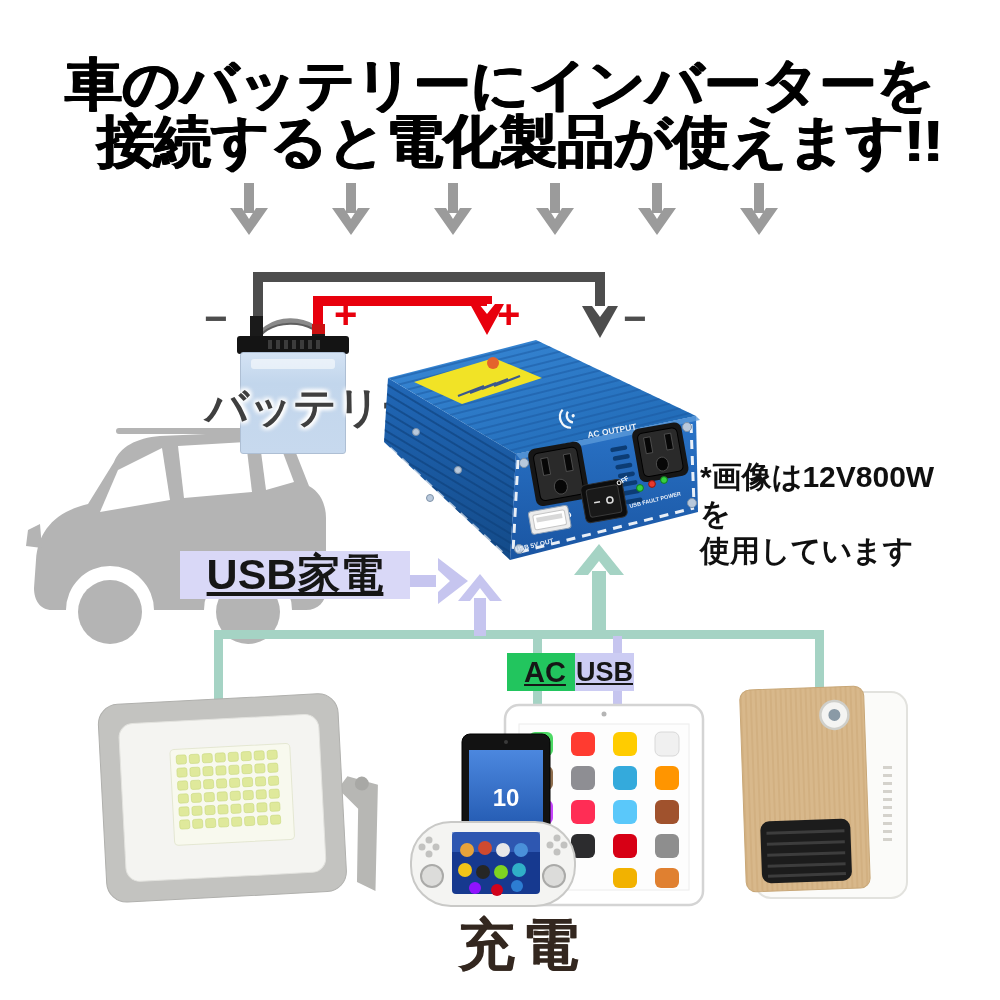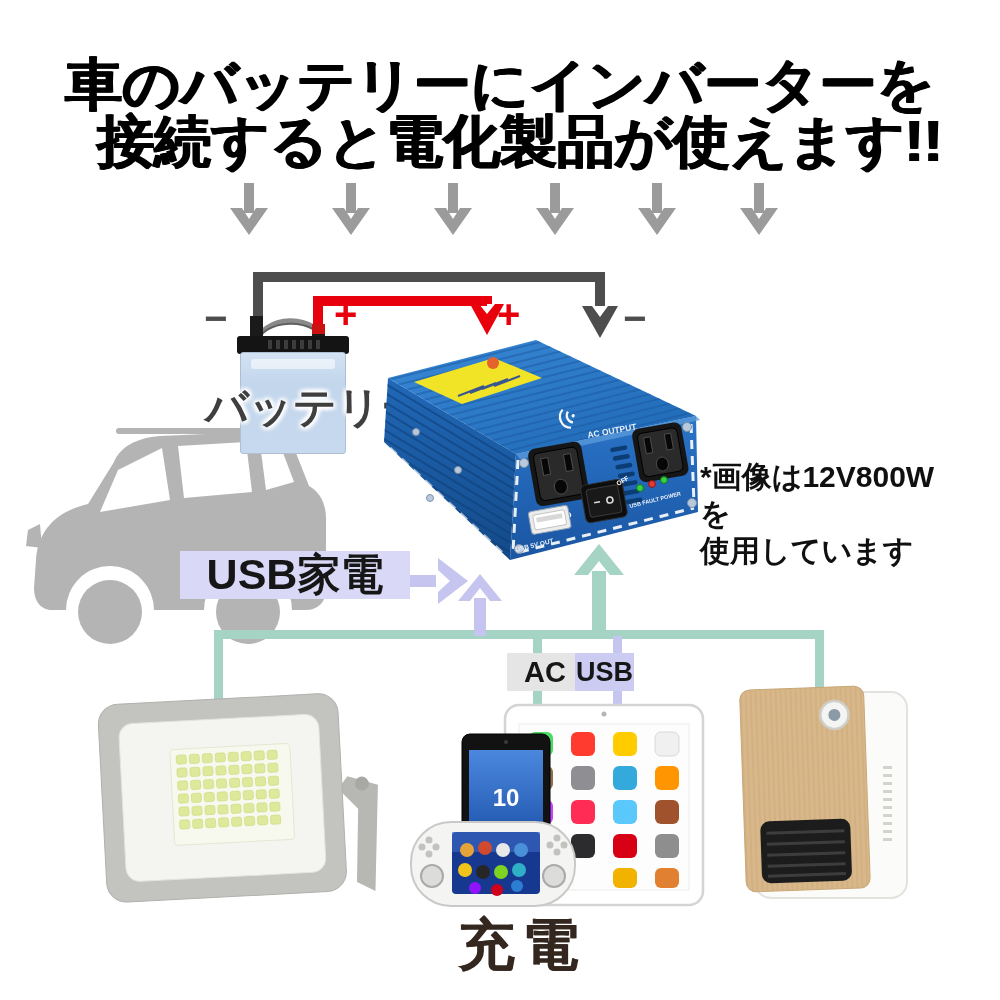--- a/index.html
+++ b/index.html
@@ -31,23 +31,23 @@
     background:repeating-linear-gradient(90deg,#3c3c3c 0 4px,#141414 4px 8px);}
   .battery-label{position:absolute;left:205px;top:379px;font-size:43px;font-weight:700;color:#3f3f3f;
     text-shadow:0 0 3px #fff,0 0 6px #fff,2px 2px 4px #fff,-2px -2px 4px #fff,2px -2px 4px #fff,-2px 2px 4px #fff;}
 
   
   .note{position:absolute;left:700px;top:410px;width:250px;color:#101010;
     font-size:30px;font-weight:700;line-height:37px;margin-top:48px;}
 
   
   .tag{position:absolute;display:flex;align-items:center;justify-content:center;
-    color:#161616;font-weight:800;}
+    color:#161616;font-weight:800;text-decoration:underline;}
   .tag-usbkaden{left:180px;top:551px;width:230px;height:48px;background:#d9d8f7;font-size:43px;}
-  .tag-ac{left:507px;top:653px;width:76px;height:38px;background:#e5e5e5;font-size:29px;}
+  .tag-ac{left:507px;top:653px;width:76px;height:38px;background:#22c55e;font-size:29px;}
   .tag-usb{left:575px;top:653px;width:59px;height:38px;background:#ccccf3;font-size:27px;}
 
   
   .line{position:absolute;}
   .teal{background:#a5d3c4;}
   .lav{background:#c6c5ef;}
 
   
   .dev-label{position:absolute;font-size:56px;font-weight:900;color:#33271f;letter-spacing:8px;
     text-shadow:1px 0 0 #33271f;}

